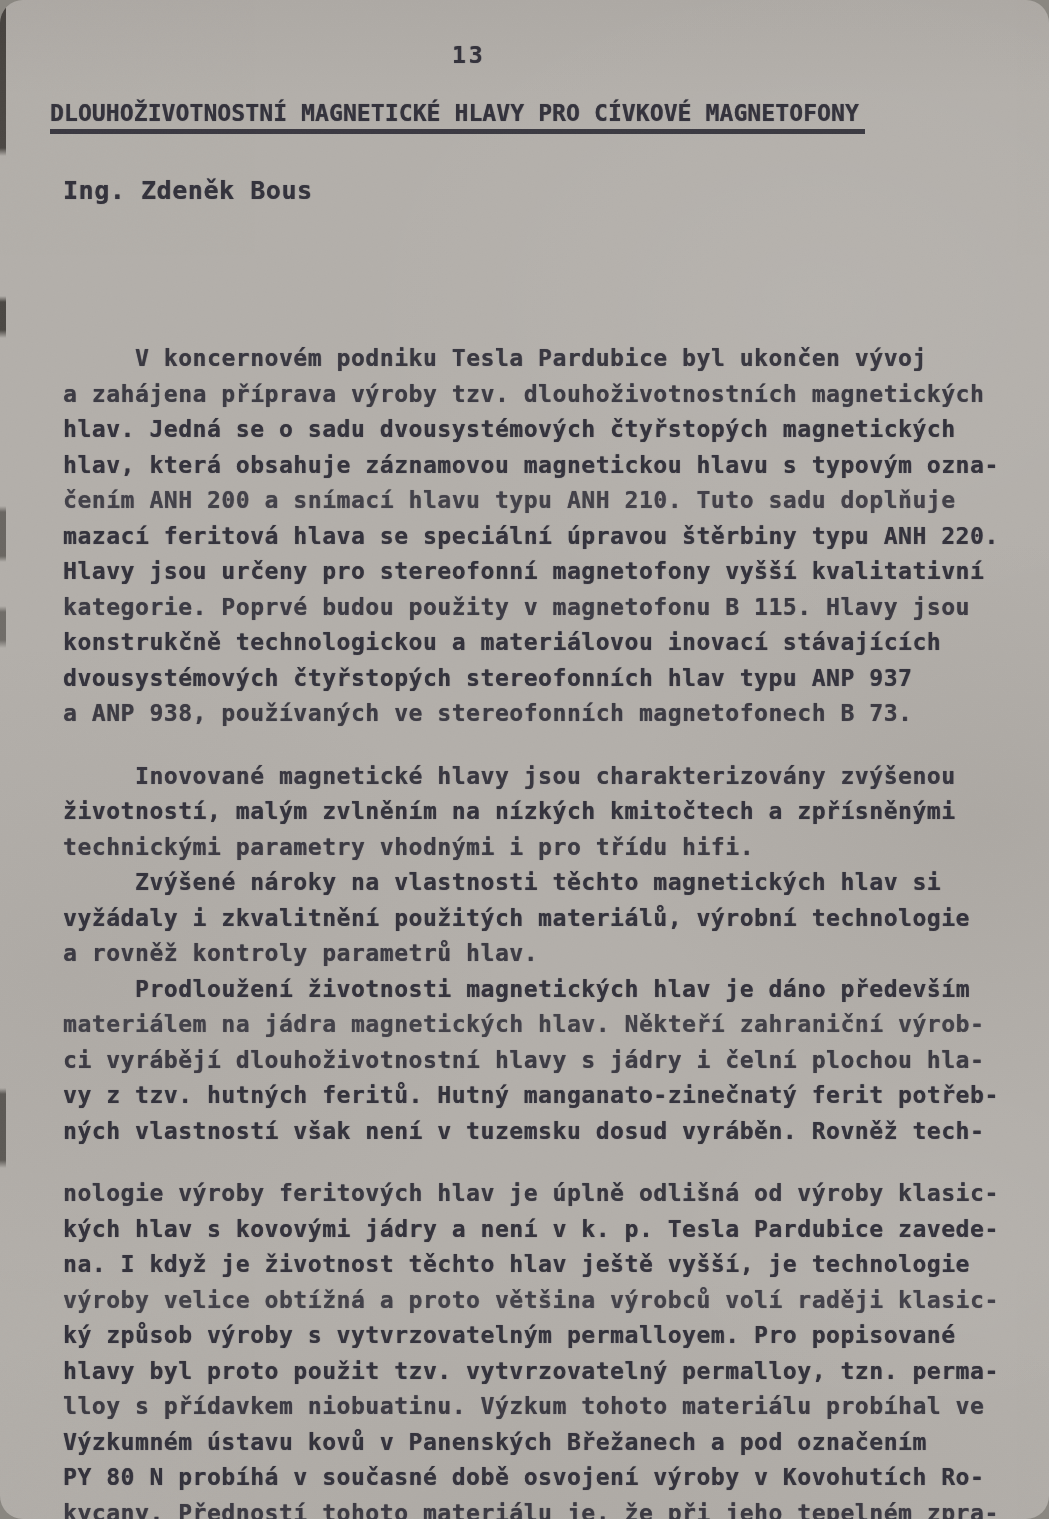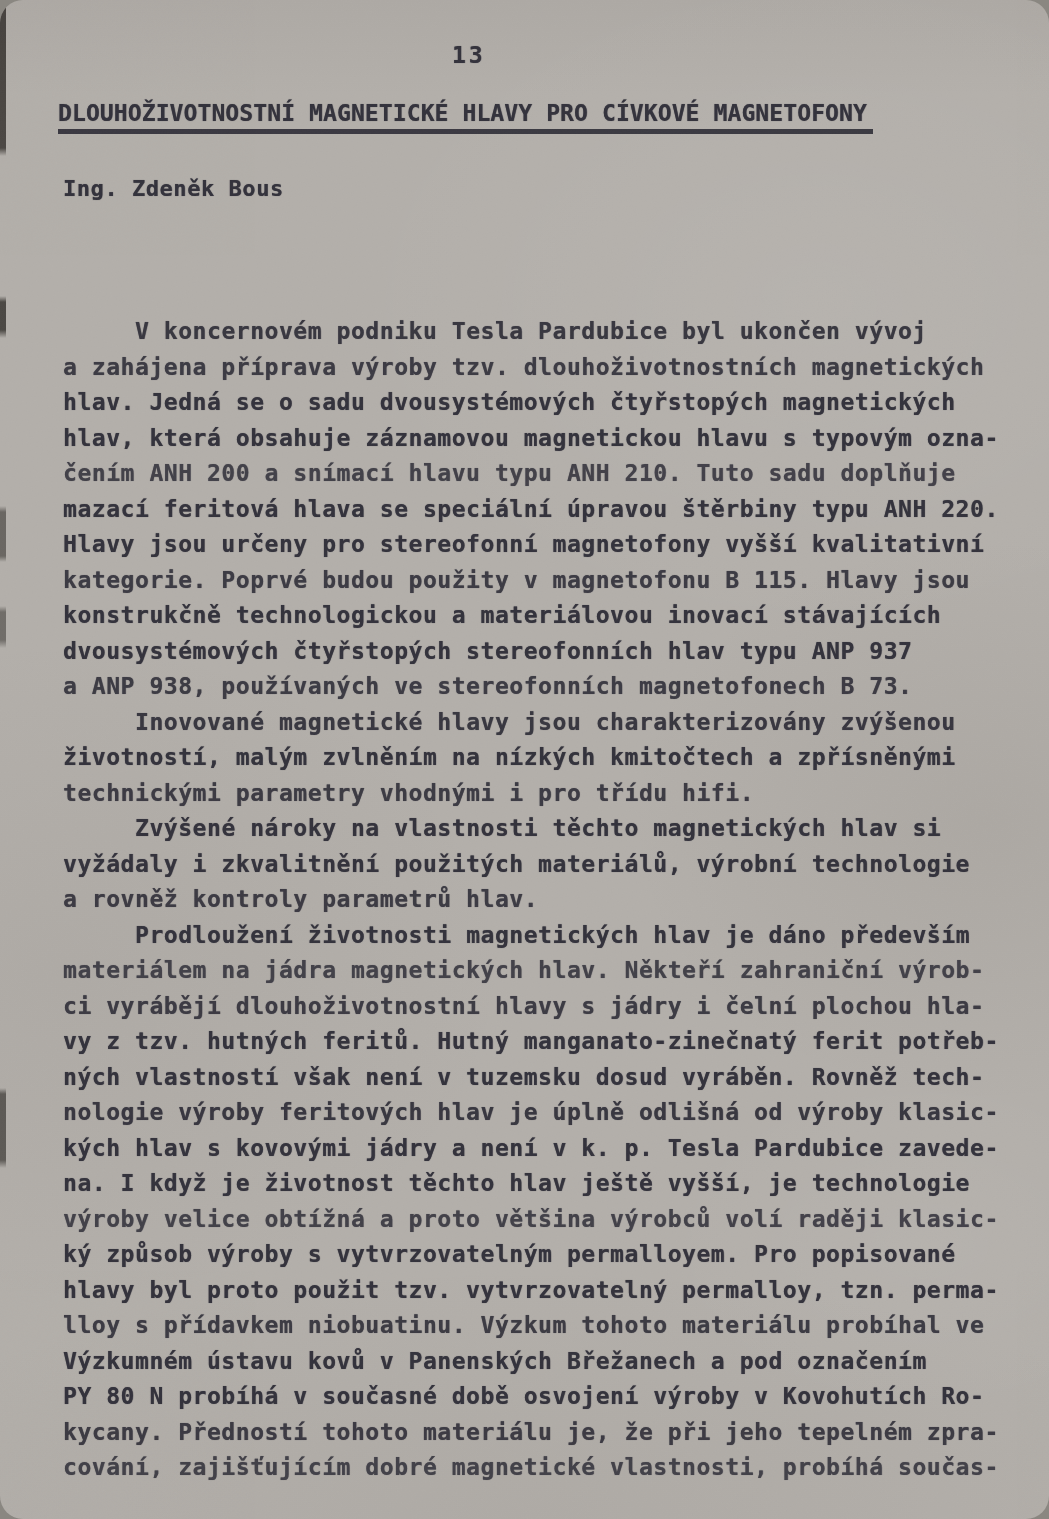--- a/index.html
+++ b/index.html
@@ -25,41 +25,41 @@
       var(--paper, #b5b1ac);
     border-radius: 23px;
   }
   .ink {
     text-shadow: 0 0 1px rgba(49,48,58,0.55), 0.4px 0 0 rgba(49,48,58,0.35);
   }
   .page-number {
     position: absolute; left: 452px; top: 42px;
     font-size: 23px; letter-spacing: 3px;
   }
-  .title-wrap { position: absolute; left: 58px; top: 100px; }
+  .title-wrap { position: absolute; left: 50px; top: 100px; }
   .title {
     display: inline-block;
     font-size: 23px; letter-spacing: 0.1px;
     padding-bottom: 3px; padding-right: 6px;
     border-bottom: 5px solid rgba(43,42,52,0.9);
   }
-  .author      { position: absolute; left: 63px; top: 176px; font-size: 22px; letter-spacing: 0.55px; }
+  .author      { position: absolute; left: 63px; top: 176px; font-size: 25px; letter-spacing: 0.55px; }
   .affiliation { position: absolute; left: 63px; top: 211px; font-size: 23px; letter-spacing: 0.55px; }
   .body-text {
     position: absolute; left: 63px; top: 314px;
     width: 960px;
     font-size: 23px; line-height: 35.5px; letter-spacing: 0.55px;
     white-space: pre;
   }
   .line { height: 35.5px; }
   .line.indent { padding-left: 72px; }
   
   .line:nth-child(3n+2) { opacity: 0.93; }
   .line:nth-child(7n+5) { opacity: 0.88; }
-  .line:nth-child(11n+1){ opacity: 0.96; }
+  .line:nth-child(11n+1){ opacity: 0.96; margin-top: 27px; }
   
   .left-edge {
     position: absolute; left: 0; top: 0; width: 6px; height: 1240px;
     background: linear-gradient(to bottom,
       #45413d 0px, #4b4743 148px, rgba(69,65,61,0) 156px,
       rgba(69,65,61,0) 296px, rgba(55,52,48,0.85) 302px, rgba(55,52,48,0.85) 330px, rgba(55,52,48,0) 338px,
       rgba(55,52,48,0) 506px, rgba(55,52,48,0.6) 512px, rgba(55,52,48,0.6) 556px, rgba(55,52,48,0) 562px,
       rgba(55,52,48,0) 606px, rgba(55,52,48,0.55) 612px, rgba(55,52,48,0.55) 640px, rgba(55,52,48,0) 648px,
       rgba(55,52,48,0) 1088px, rgba(55,52,48,0.7) 1094px, rgba(55,52,48,0.7) 1160px, rgba(55,52,48,0) 1168px);
   }

